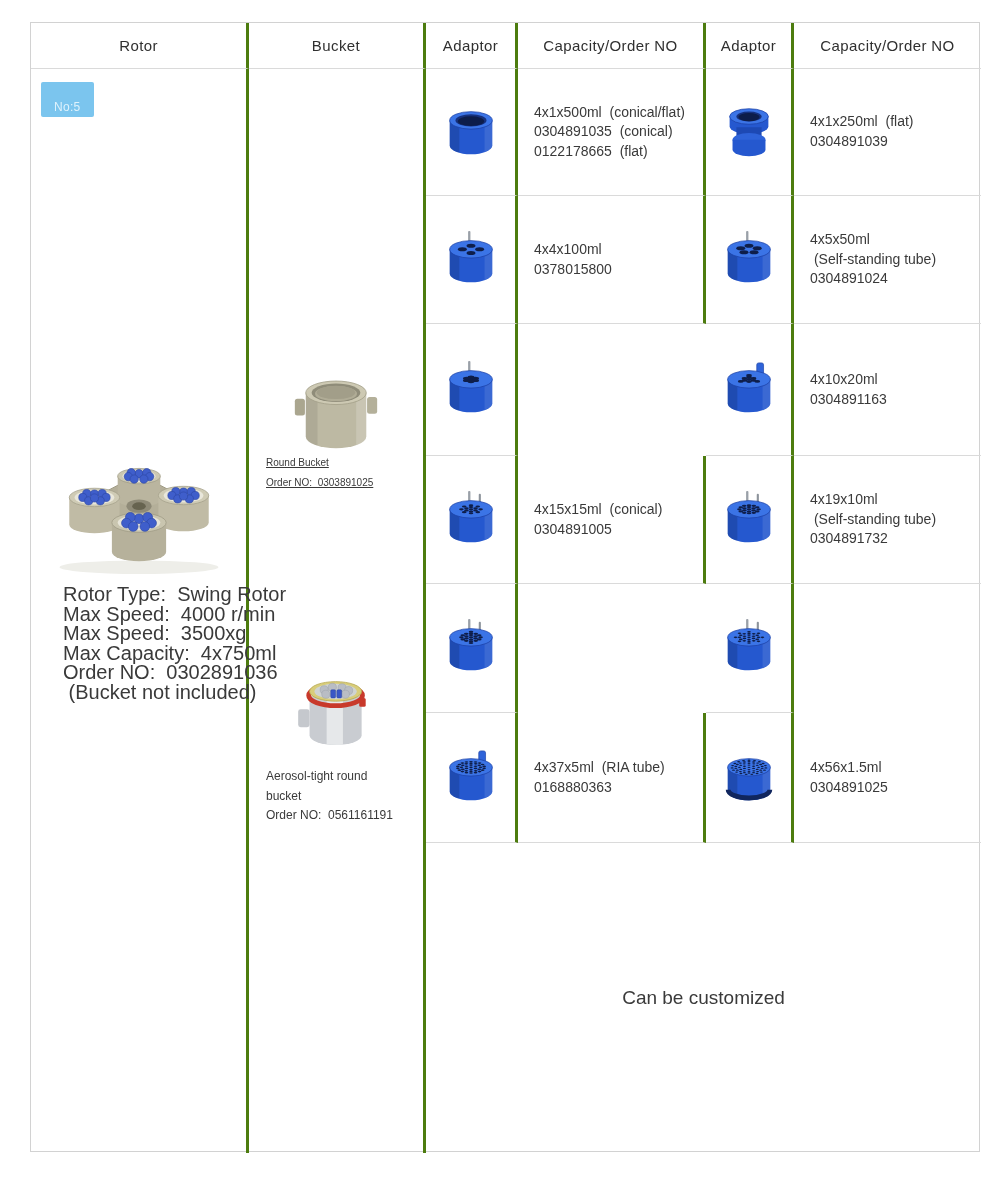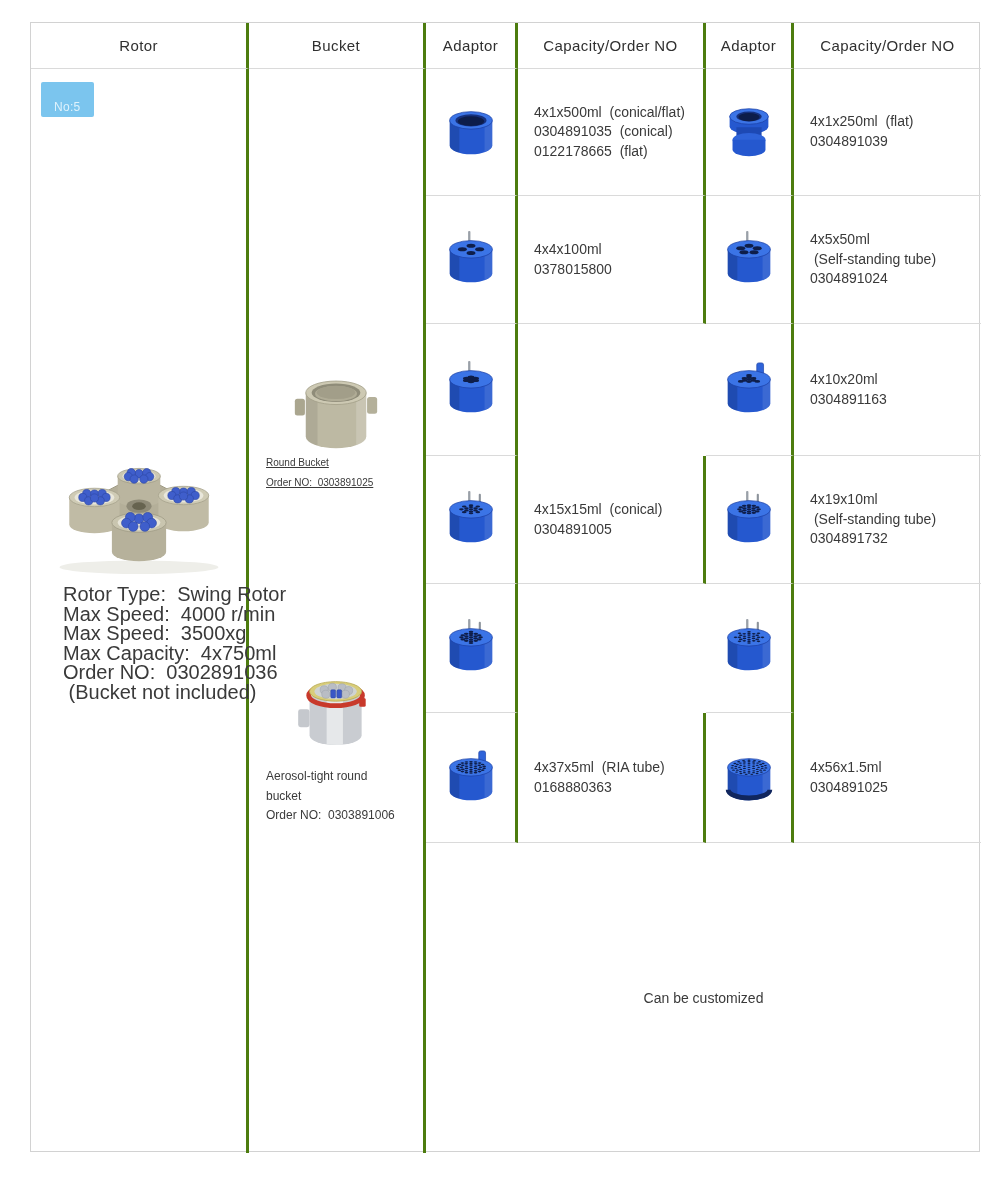--- a/index.html
+++ b/index.html
@@ -12,21 +12,21 @@
   .br{border-right:3px solid #4d7c0f;}
   .bb{border-bottom:1px solid #dadada;}
   .hcell{display:flex;align-items:center;justify-content:center;font-size:15px;letter-spacing:.4px;color:#303030;}
   .icon-cell{display:flex;align-items:center;justify-content:center;}
   .cap-cell{display:flex;flex-direction:column;justify-content:center;padding-left:16px;padding-right:4px;font-size:14px;}
   .ln{white-space:pre;line-height:19.6px;}
   .c3{grid-column:3}.c4{grid-column:4}.c5{grid-column:5}.c6{grid-column:6}
   .r2{grid-row:2}.r3{grid-row:3}.r4{grid-row:4}.r5{grid-row:5}.r6{grid-row:6}.r7{grid-row:7}
   .rotor-cell{grid-column:1;grid-row:2/9;}
   .bucket-cell{grid-column:2;grid-row:2/9;}
-  .custom-cell{grid-column:3/7;grid-row:8;display:flex;align-items:center;justify-content:center;font-size:14px;text-align:right;}
+  .custom-cell{grid-column:3/7;grid-row:8;display:flex;align-items:center;justify-content:center;font-size:19px;text-align:right;}
   .badge{position:absolute;left:10px;top:13px;background:#7bc5ee;color:#dff2fc;font-size:12px;
          padding:18px 13px 3px 13px;border-radius:2px;letter-spacing:.3px;}
   .rotor-img{position:absolute;left:50%;transform:translateX(-50%);top:376px;}
   .rotor-specs{position:absolute;left:32px;top:516px;font-size:20px;}
   .bucket1-img{position:absolute;left:50%;transform:translateX(-50%);top:303px;}
   .bucket1-text{position:absolute;left:17px;top:384px;font-size:10px;text-decoration:underline;}
   .bucket2-img{position:absolute;left:50%;transform:translateX(-50%);top:598px;}
   .bucket2-text{position:absolute;left:17px;top:698px;font-size:12px;}
 </style>
 </head>
@@ -156,21 +156,21 @@
           <circle cx="35" cy="33.5" r="5"></circle>
       </g>
       <g fill="#3a57c6" stroke="#2b44a0" stroke-width=".6">
         <rect x="41" y="28" width="6" height="10" rx="1.5"></rect>
         <rect x="48.5" y="28" width="6" height="10" rx="1.5"></rect>
       </g>
     </svg>
     <div class="bucket2-text">
         <div class="ln">Aerosol-tight round</div>
         <div class="ln">bucket</div>
-        <div class="ln">Order NO:  0303891006</div>
+        <div class="ln">Order NO:  0561161191</div>
       </div>
   </div>
 
   <div class="cell icon-cell br bb c3 r2">
       <svg viewBox="0 0 64 64" width="62" height="62">
         <path d="M10 20 L10 46 a22 9 0 0 0 44 0 L54 20 Z" fill="#2558cf"></path>
         <path d="M10 20 L10 46 a22 9 0 0 0 10 7.5 L20 24 Z" fill="rgba(0,0,0,.14)"></path>
         <path d="M54 20 L54 46 a22 9 0 0 1 -8 7 L46 23 Z" fill="rgba(255,255,255,.10)"></path>
         <ellipse cx="32" cy="20" rx="22" ry="9" fill="#3b74e6" stroke="#1c42a8" stroke-width="0.8"></ellipse>
         <ellipse cx="32" cy="20" rx="16" ry="6.3" fill="#16307c"></ellipse>

